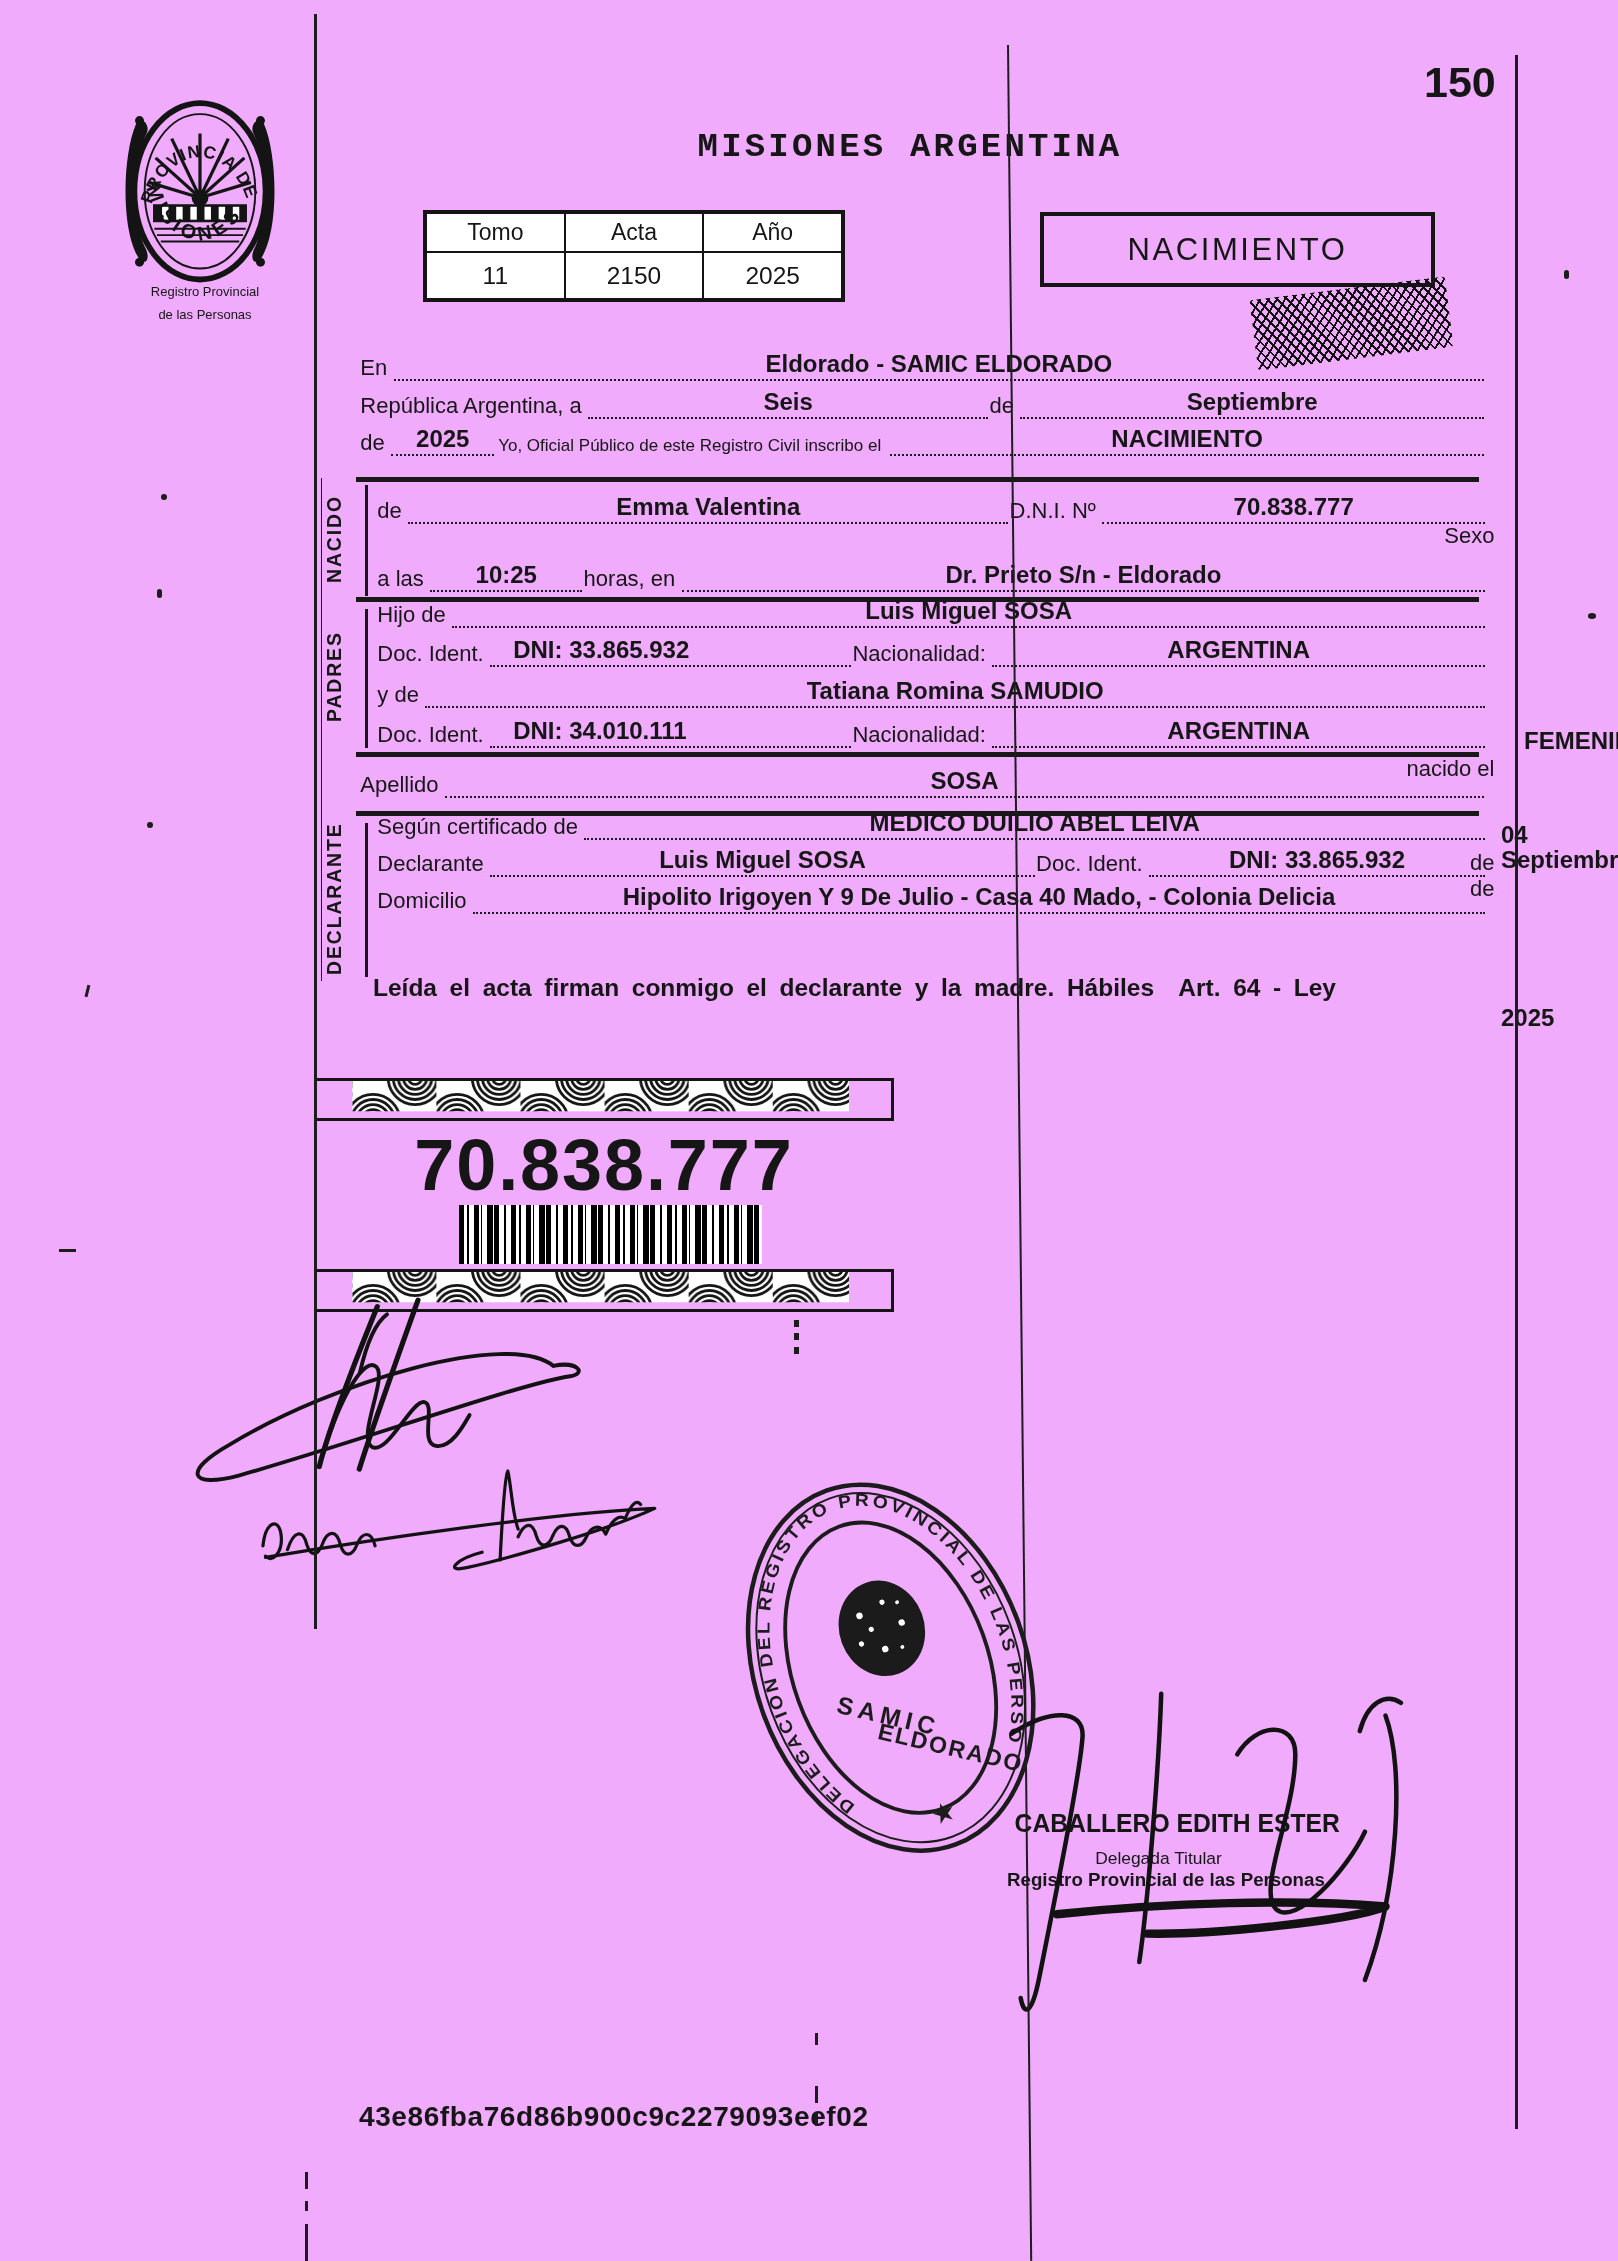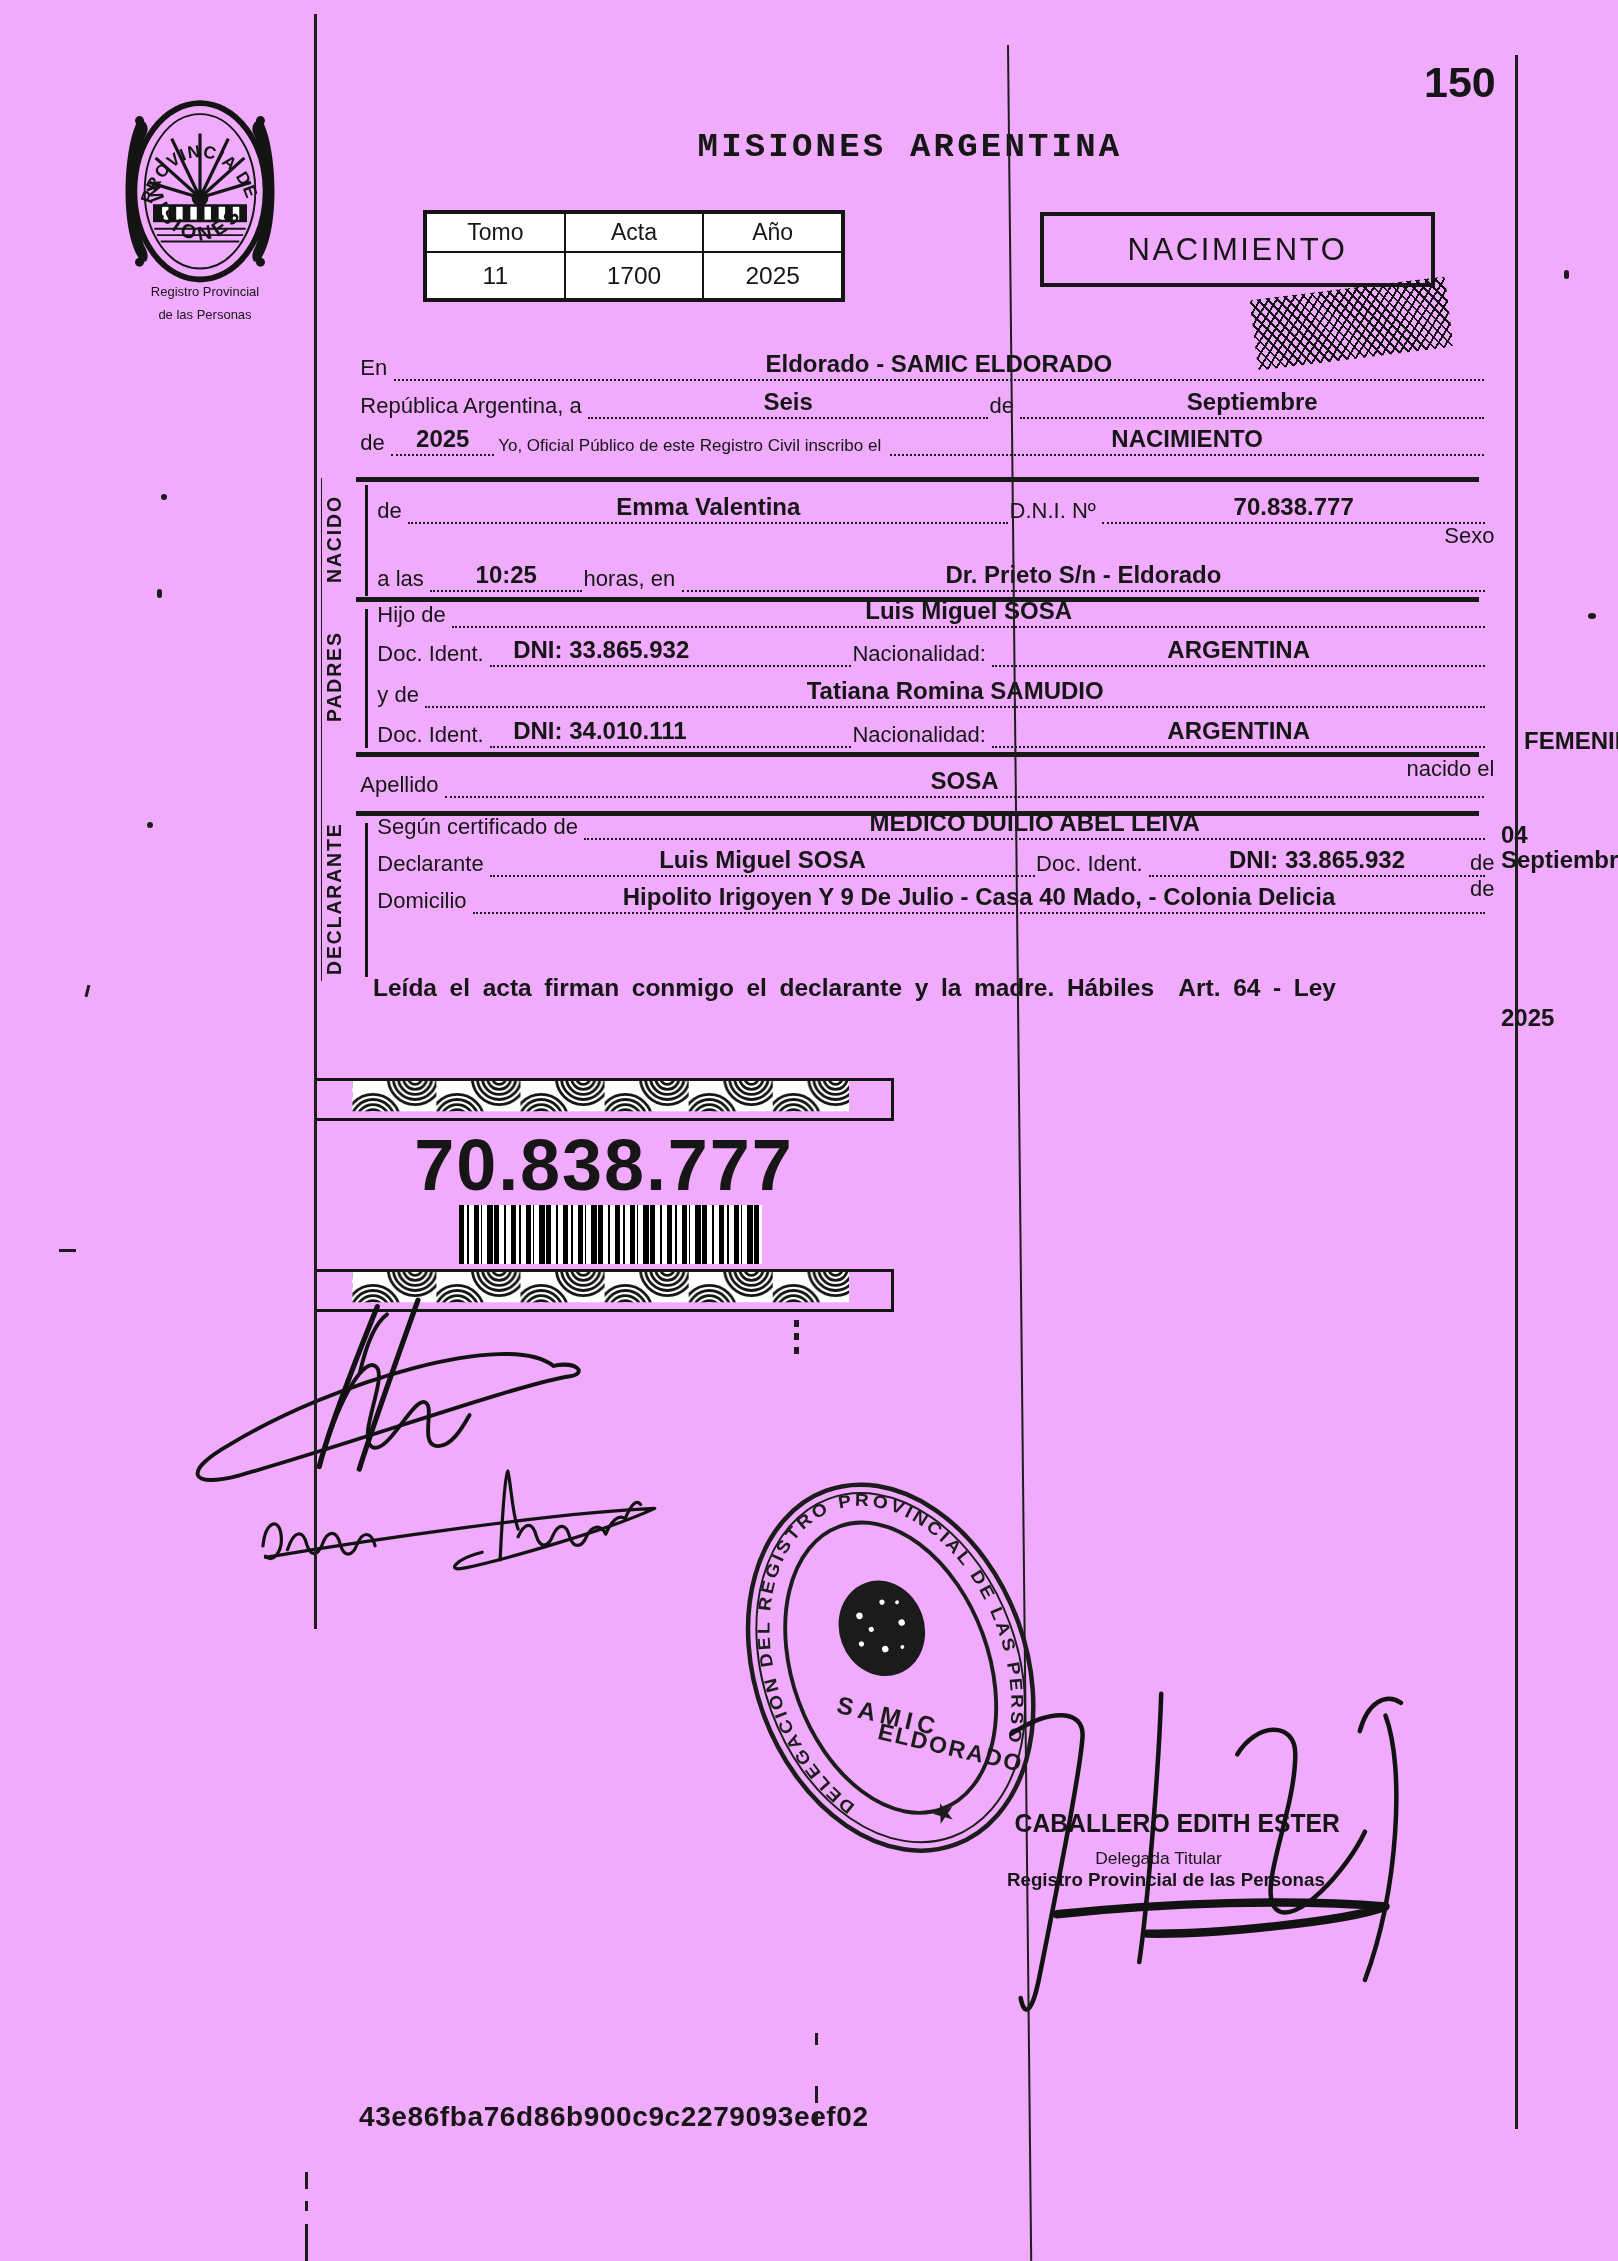--- a/index.html
+++ b/index.html
@@ -139,21 +139,21 @@
   <div class="org-caption" style="top:284px;">Registro Provincial</div>
   <div class="org-caption" style="top:307px;">de las Personas</div>
 
   <div class="doc-title">MISIONES ARGENTINA</div>
 
   <div class="acta-table">
     <div class="acta-cell acta-head">Tomo</div>
     <div class="acta-cell acta-head">Acta</div>
     <div class="acta-cell acta-head">Año</div>
     <div class="acta-cell acta-val">11</div>
-    <div class="acta-cell acta-val">1700</div>
+    <div class="acta-cell acta-val">2150</div>
     <div class="acta-cell acta-val">2025</div>
   </div>
 
   <div class="act-box">
     <span>NACIMIENTO</span>
   </div>
   <div class="mesh"></div>
 
   <div class="row" style="left:359px;top:347px;width:1125px;">
     <span class="lbl">En</span>

